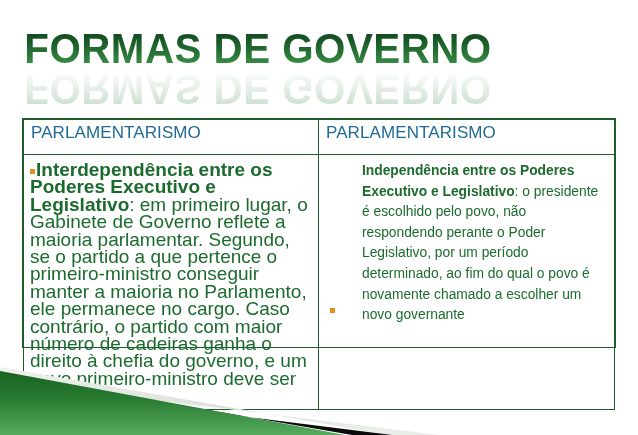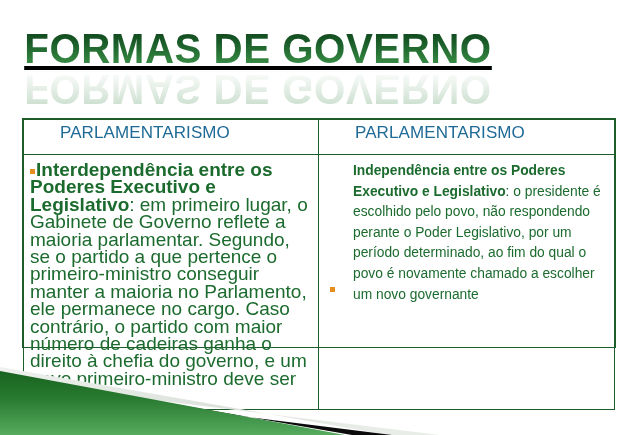--- a/index.html
+++ b/index.html
@@ -25,21 +25,20 @@
 
   
   .title-block {
     position: absolute;
     left: 0;
     top: 26px;
     width: 516px;
     height: 80px;
     text-align: center;
     pointer-events: none;
-    text-decoration: underline;
   }
   .title-main {
     font-family: "Liberation Sans Narrow", "Liberation Sans", sans-serif;
     font-weight: bold;
     font-size: 42px;
     line-height: 46px;
     letter-spacing: 0.5px;
     transform: scaleX(0.96);
     background: linear-gradient(to bottom, #0d3d17 0%, #1b5e2a 38%, #2e7d3b 68%, #4a9e56 100%);
     -webkit-background-clip: text;
@@ -98,21 +97,20 @@
     text-align: left;
     vertical-align: middle;
   }
   .hdr-text {
     font-family: "Liberation Sans", sans-serif;
     font-size: 17px;
     font-weight: normal;
     color: #1f6a96;
     letter-spacing: 0.1px;
     white-space: nowrap;
-    margin-left: 29px;
   }
 
   .body-cell {
     padding: 6px 8px 4px 6px;
   }
 
   
   .para-left {
     font-size: 19px;
     line-height: 17.4px;
@@ -128,21 +126,21 @@
     height: 5px;
     background: #e58d1f;
     vertical-align: 2px;
     margin-right: 1px;
   }
 
   
   .para-right-row {
     display: flex;
     align-items: flex-end;
-    gap: 6px;
+    gap: 15px;
   }
   .bullet-gutter {
     flex: 0 0 22px;
     padding-top: 7px;
     padding-left: 5px;
     box-sizing: border-box;
   }
   .bullet-gutter .bullet-sq { margin-right: 0; vertical-align: top; }
   .para-right {
     flex: 1 1 auto;

